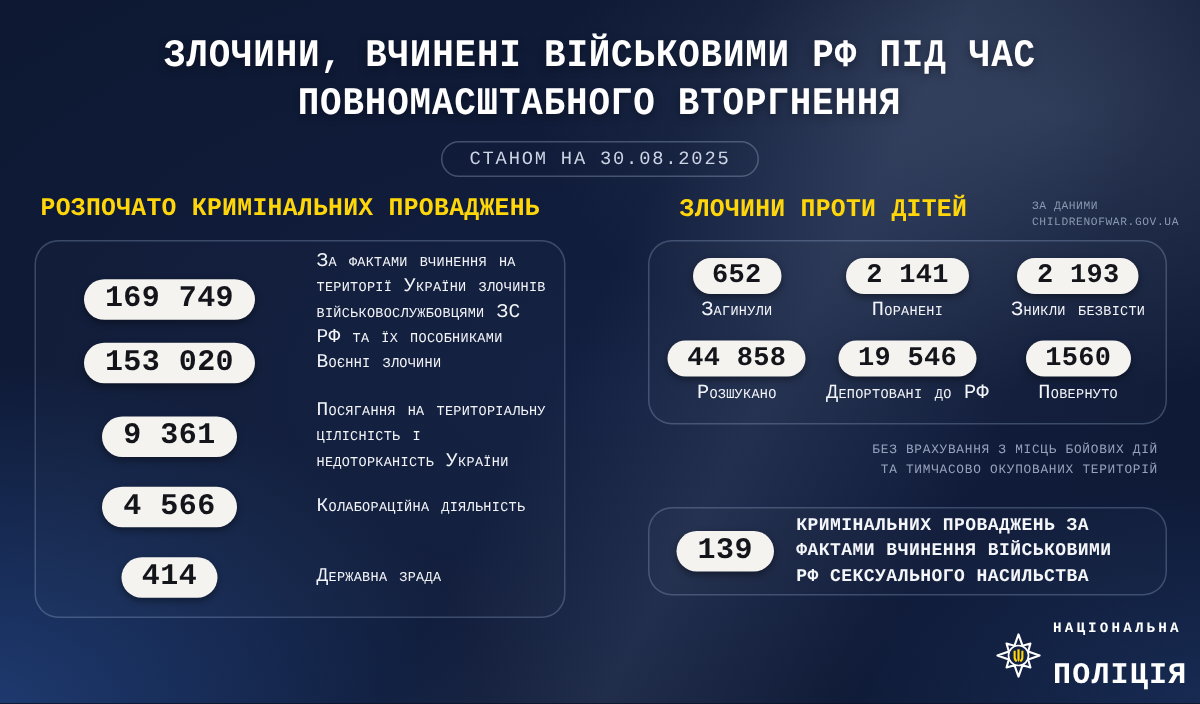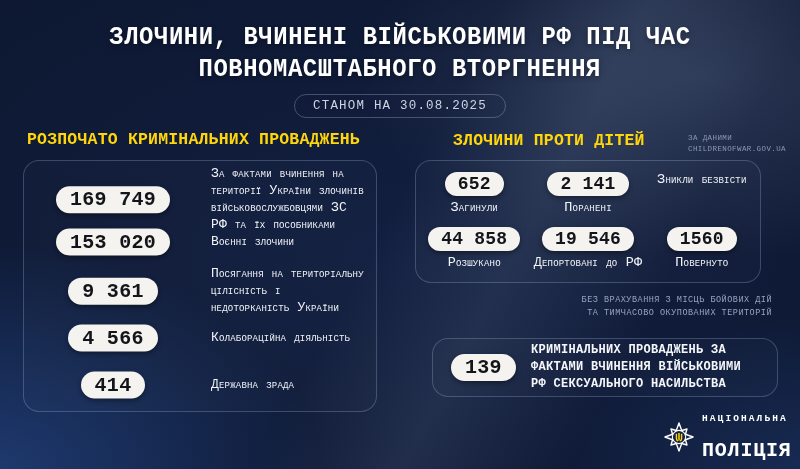--- a/index.html
+++ b/index.html
@@ -54,21 +54,21 @@
   }
 
   
   .panel {
     position: absolute;
     border: 1px solid rgba(170,190,225,0.28);
     border-radius: 16px;
     background: rgba(255,255,255,0.015);
   }
   .panel-left  { left: 23px;  top: 160px; width: 354px; height: 252px; }
-  .panel-right { left: 415px; top: 160px; width: 346px; height: 123px; }
+  .panel-right { left: 432px; top: 160px; width: 346px; height: 123px; }
   .panel-sv    { left: 432px; top: 338px; width: 346px; height: 59px;
                  display: flex; align-items: center; gap: 15px; padding: 0 14px 0 18px; }
 
   
   .pill {
     display: inline-block;
     background: #f4f3ef; color: #14151b;
     border-radius: 999px;
     font-weight: bold; white-space: nowrap;
     box-shadow: 0 2px 5px rgba(0,0,0,0.40);
@@ -181,20 +181,21 @@
     <div class="stats-grid">
       <div class="stat-cell">
         <span class="pill pill-md">652</span>
         <span class="lbl">Загинули</span>
       </div>
       <div class="stat-cell">
         <span class="pill pill-md">2 141</span>
         <span class="lbl">Поранені</span>
       </div>
       <div class="stat-cell">
+        <span class="pill pill-md">2 193</span>
         <span class="lbl">Зникли безвісти</span>
       </div>
       <div class="stat-cell">
         <span class="pill pill-md">44 858</span>
         <span class="lbl">Розшукано</span>
       </div>
       <div class="stat-cell">
         <span class="pill pill-md">19 546</span>
         <span class="lbl">Депортовані до РФ</span>
       </div>

